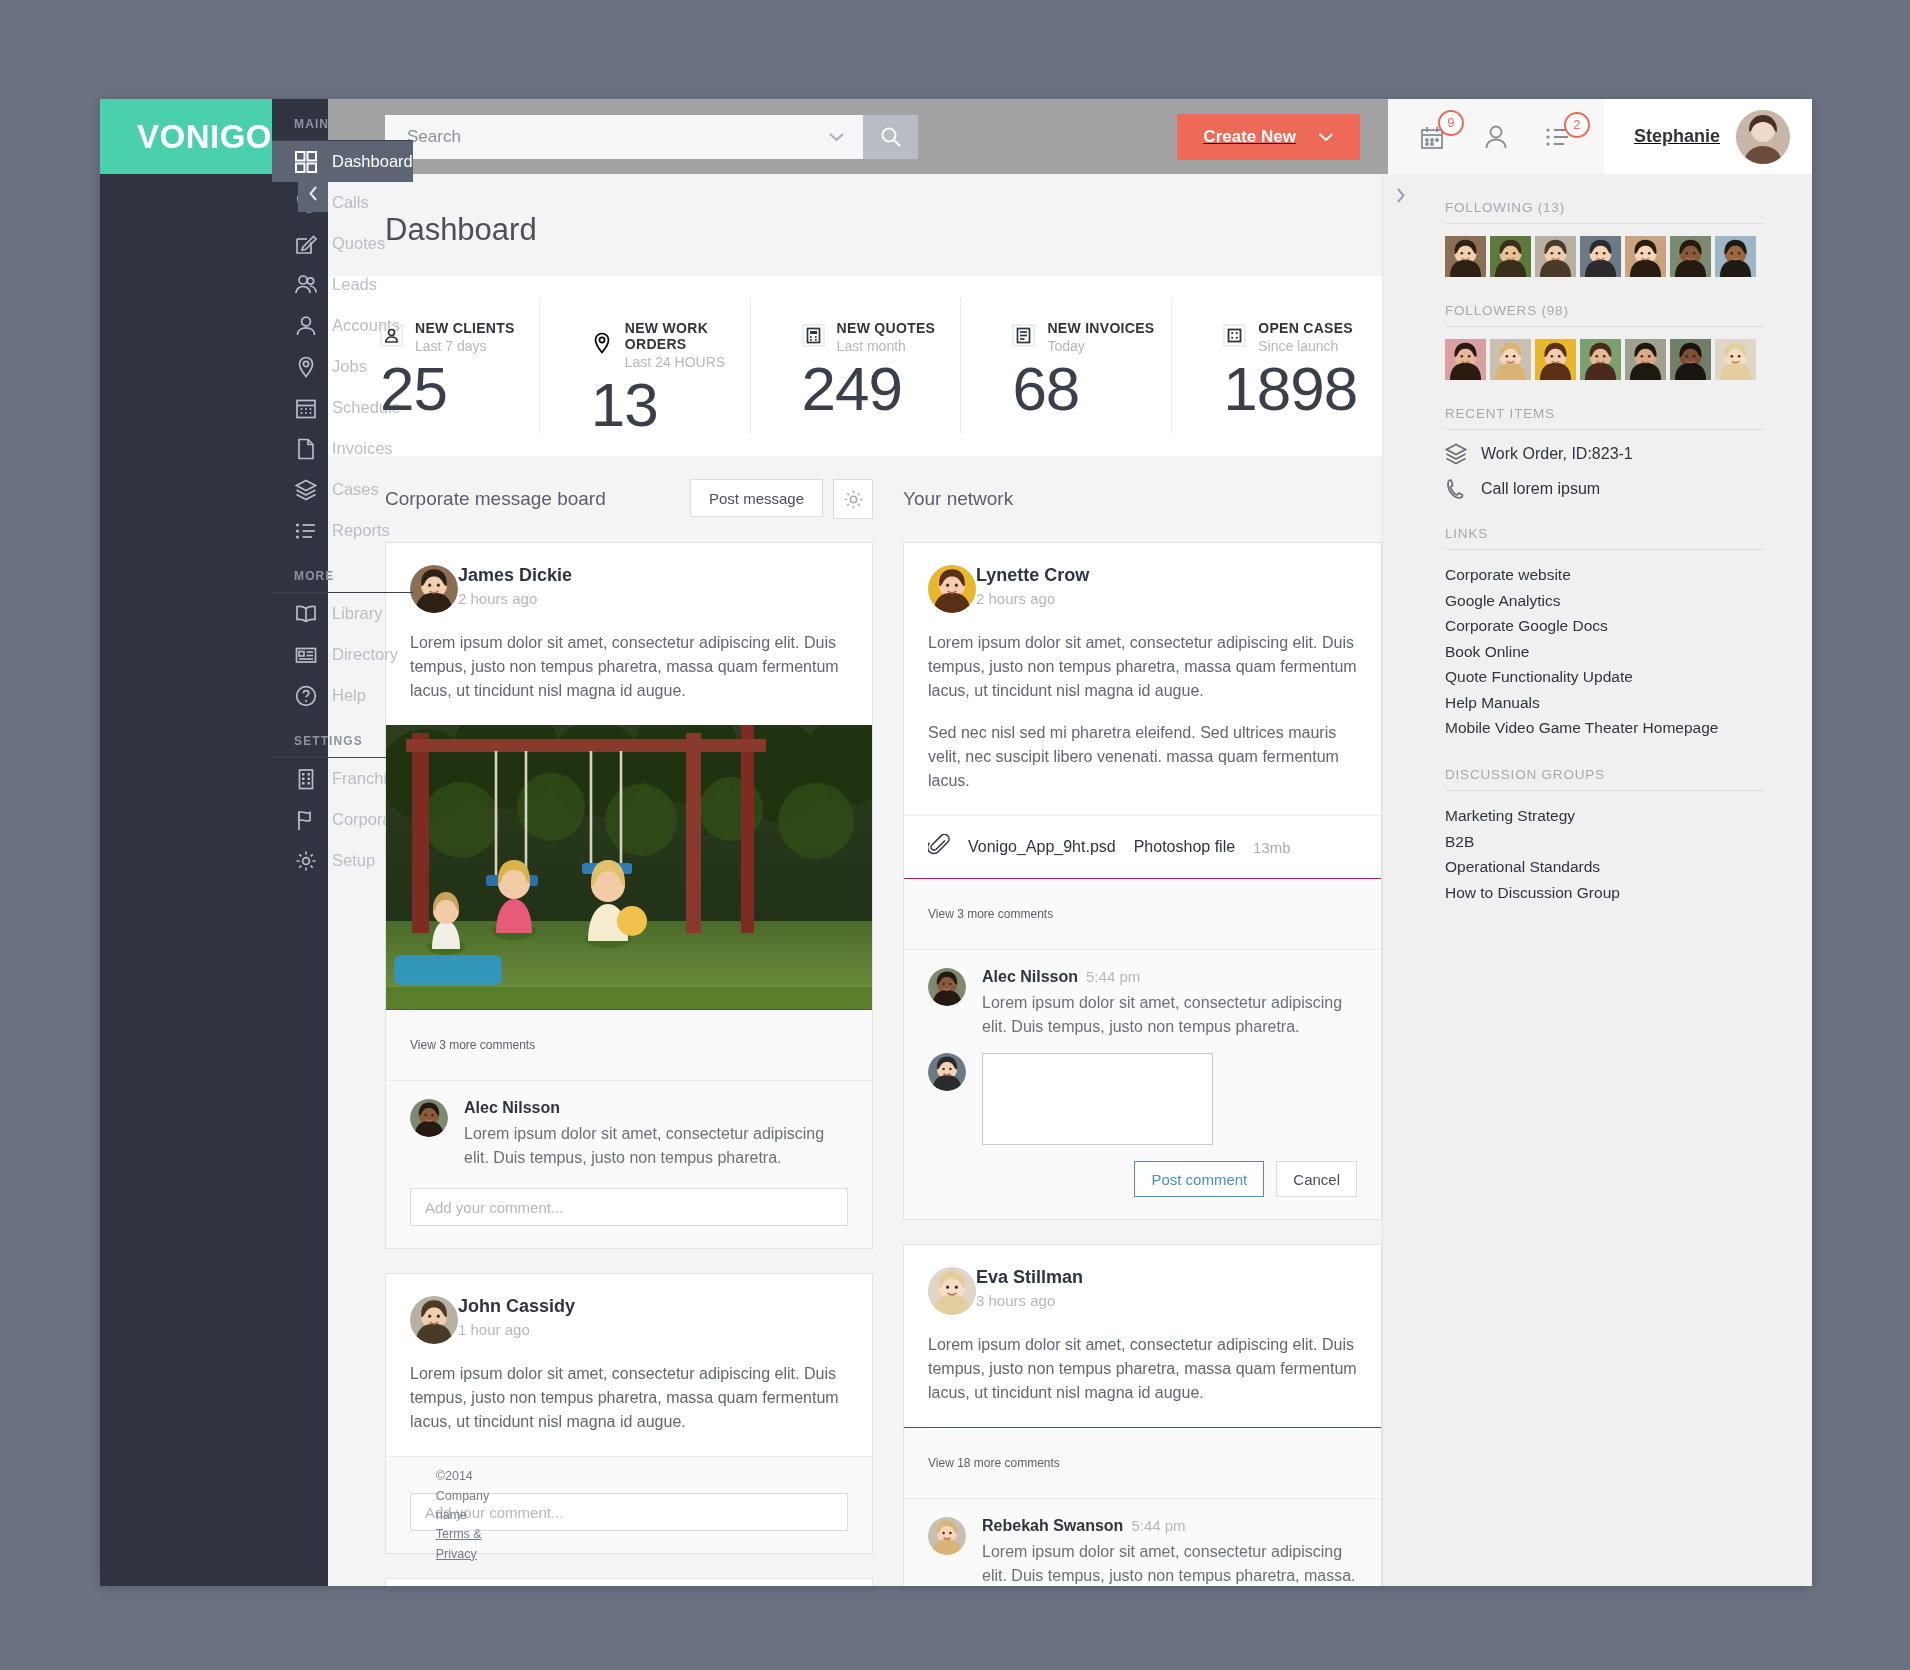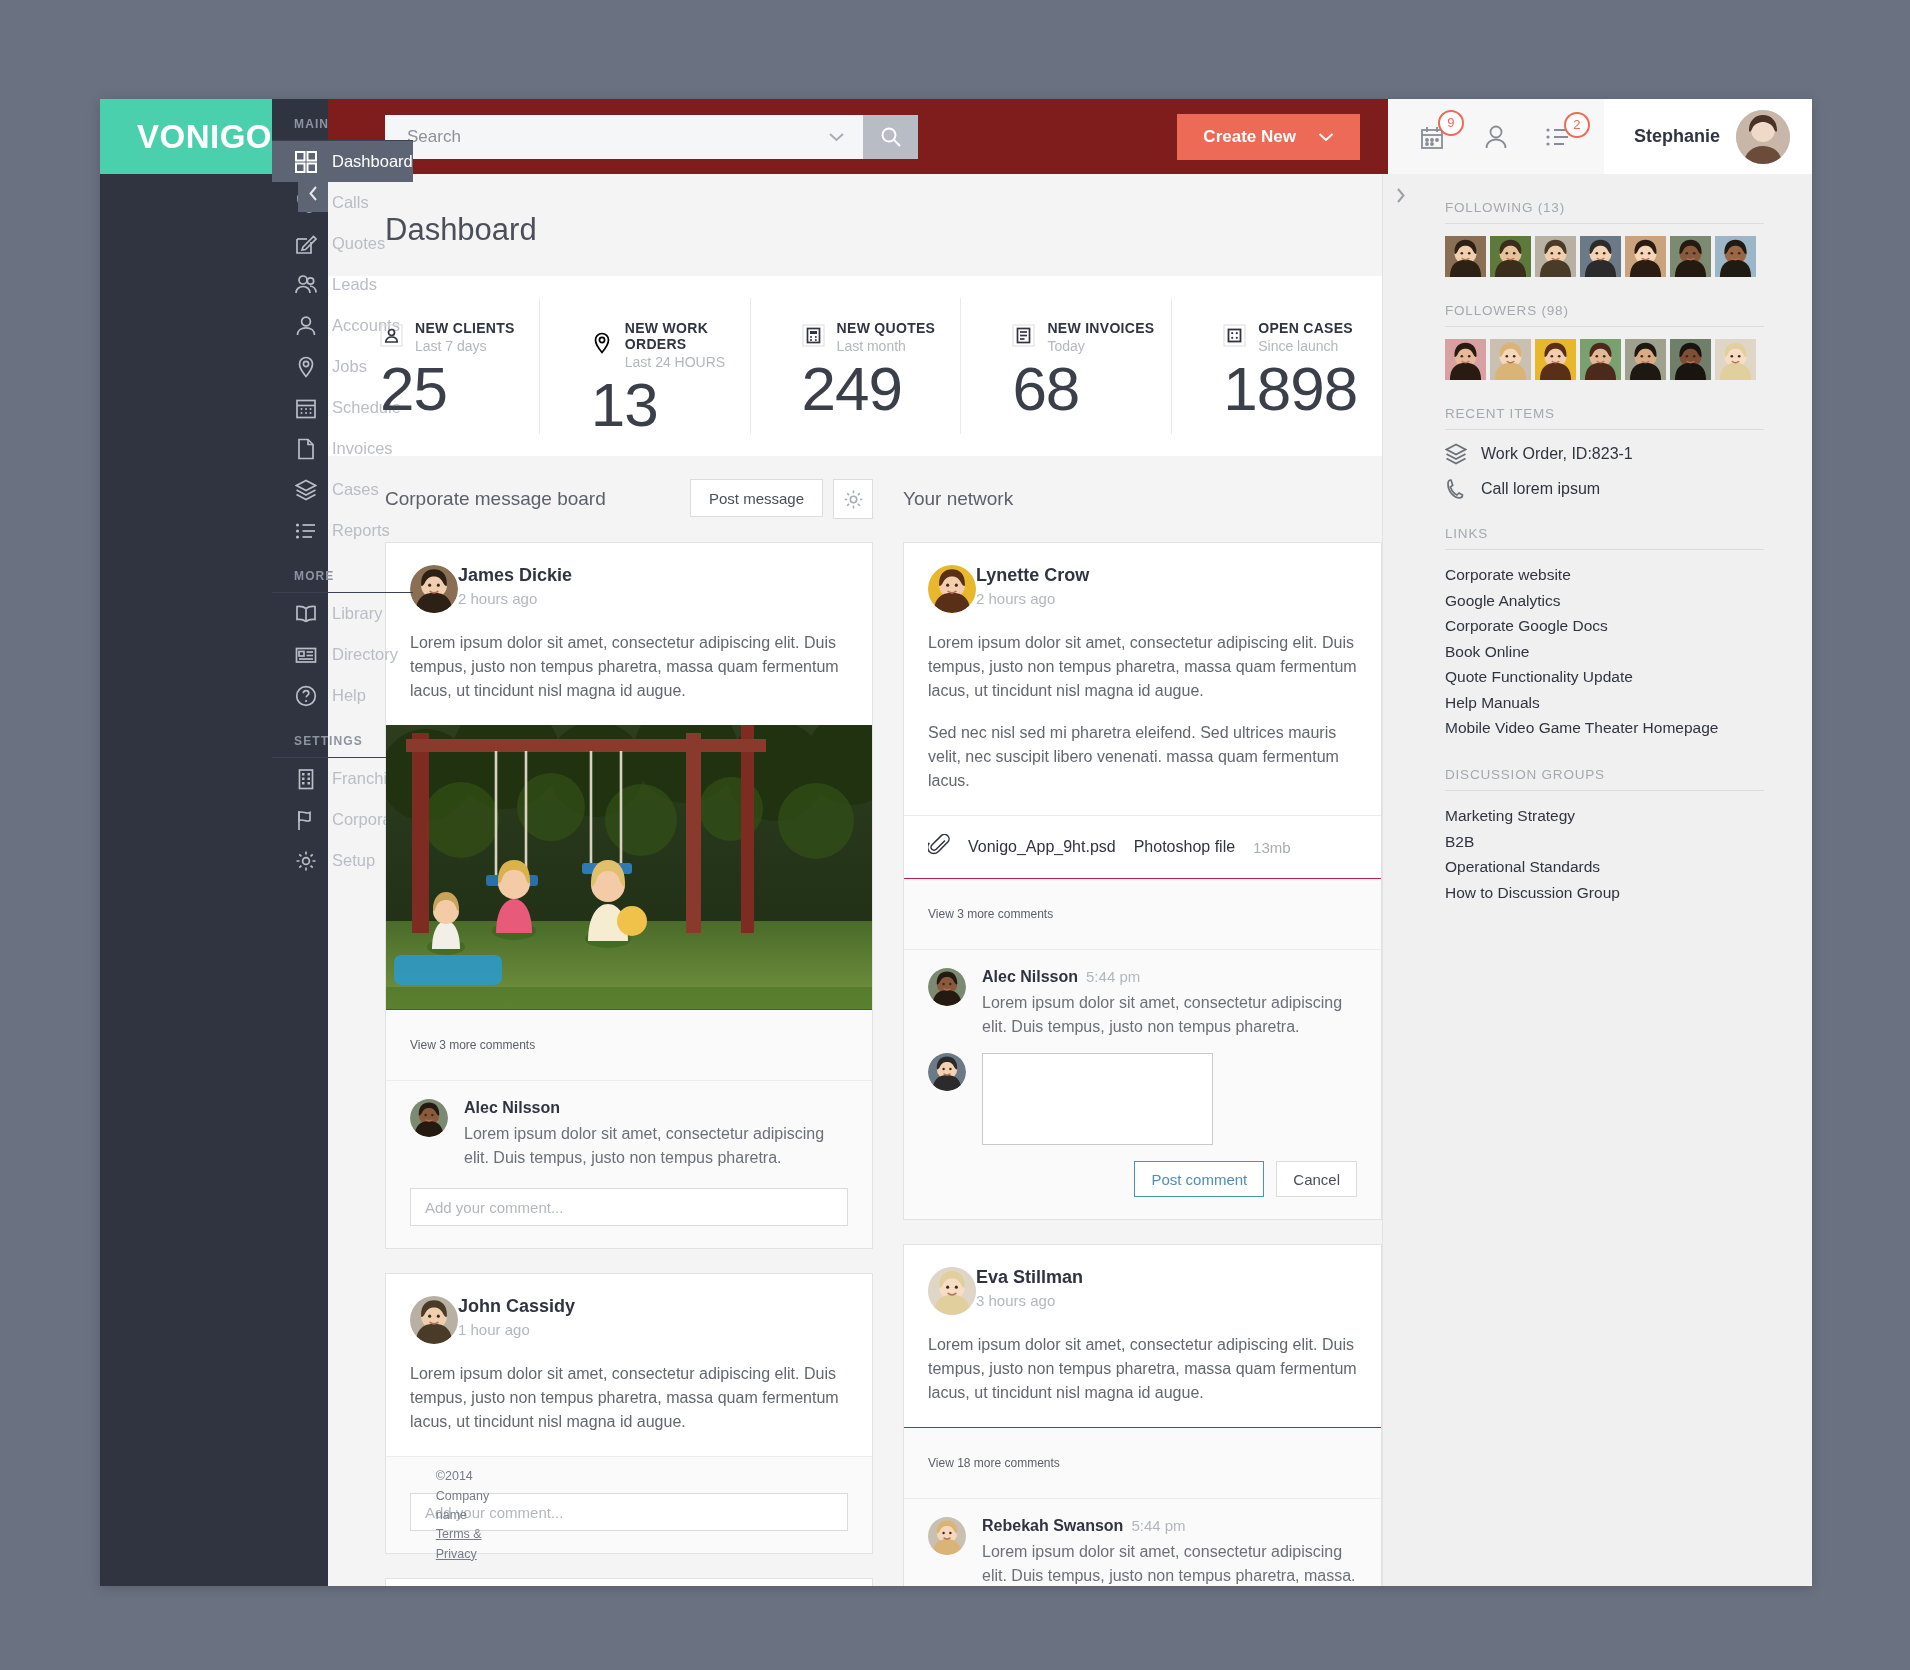--- a/index.html
+++ b/index.html
@@ -54,39 +54,39 @@
   }
   .sidebar-footer {
     margin-top: auto; padding: 0 0 22px 23px;
     color: #767c8a; font-size: 12.5px; line-height: 1.55;
   }
   .sidebar-footer a { color: #767c8a; text-decoration: underline; }
 
   
   .main { flex: 1; display: flex; flex-direction: column; min-width: 0; }
   .topbar {
-    height: 75px; background: #7f1d1d; display: flex; align-items: center;
+    height: 75px; background: #a3a3a3; display: flex; align-items: center;
     padding: 0 0 0 57px; flex: 0 0 75px;
   }
   .search-wrap { display: flex; width: 533px; height: 44px; }
   .search-box {
     flex: 1; background: #f5f6f7; display: flex; align-items: center;
     padding: 0 14px 0 22px; border: none;
   }
   .search-input {
     flex: 1; border: none; background: transparent; outline: none;
     font-size: 17px; color: #4c515c; font-family: inherit;
   }
   .search-input::placeholder { color: #8b9099; }
   .chev { color: #a7acb5; font-size: 15px; padding: 0 4px; cursor: pointer; }
   .search-btn {
     width: 55px; background: #b7bcc5; display: flex;
     align-items: center; justify-content: center; cursor: pointer;
   }
-  .topbar-right { margin-left: auto; display: flex; align-items: center; height: 100%; }
+  .topbar-right { margin-left: auto; display: flex; align-items: center; height: 100%; text-decoration: underline; }
   .create-btn {
     background: #ec6a56; color: #fff; border: none; height: 46px;
     padding: 0 26px; font-size: 17px; font-weight: bold; cursor: pointer;
     display: flex; align-items: center; gap: 22px; font-family: inherit;
     margin-right: 28px;
   }
   .icon-group {
     display: flex; align-items: center; gap: 34px; height: 100%;
     background: #f7f7f8; padding: 0 30px;
   }

